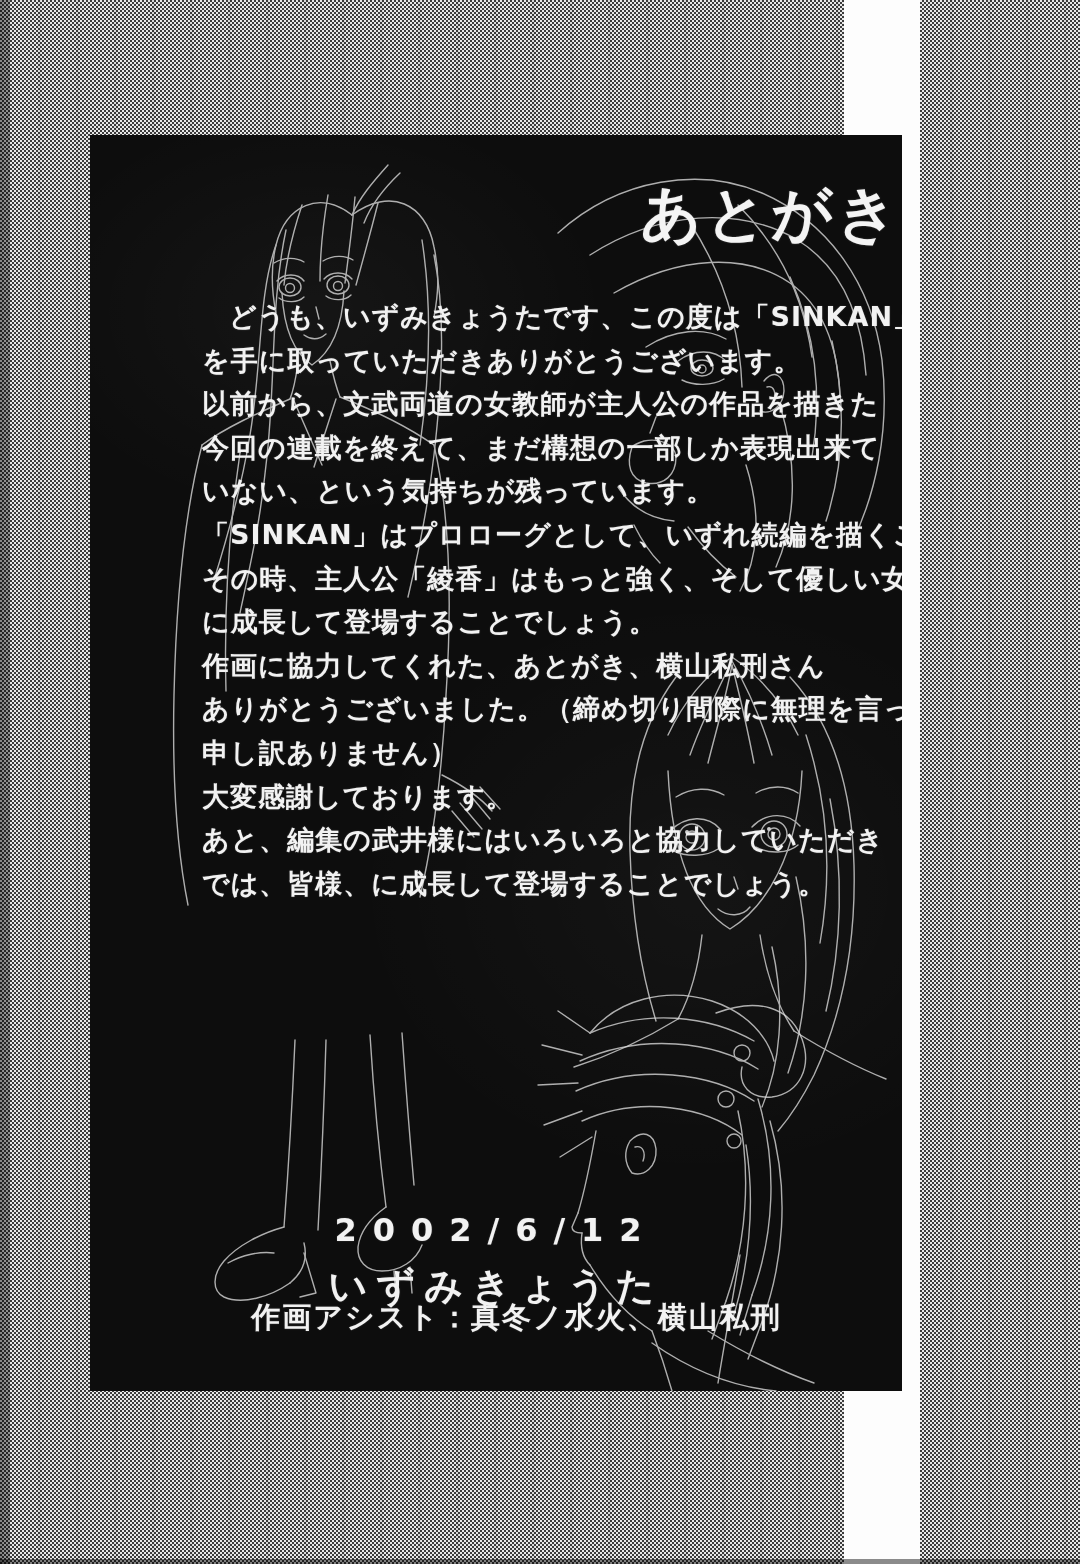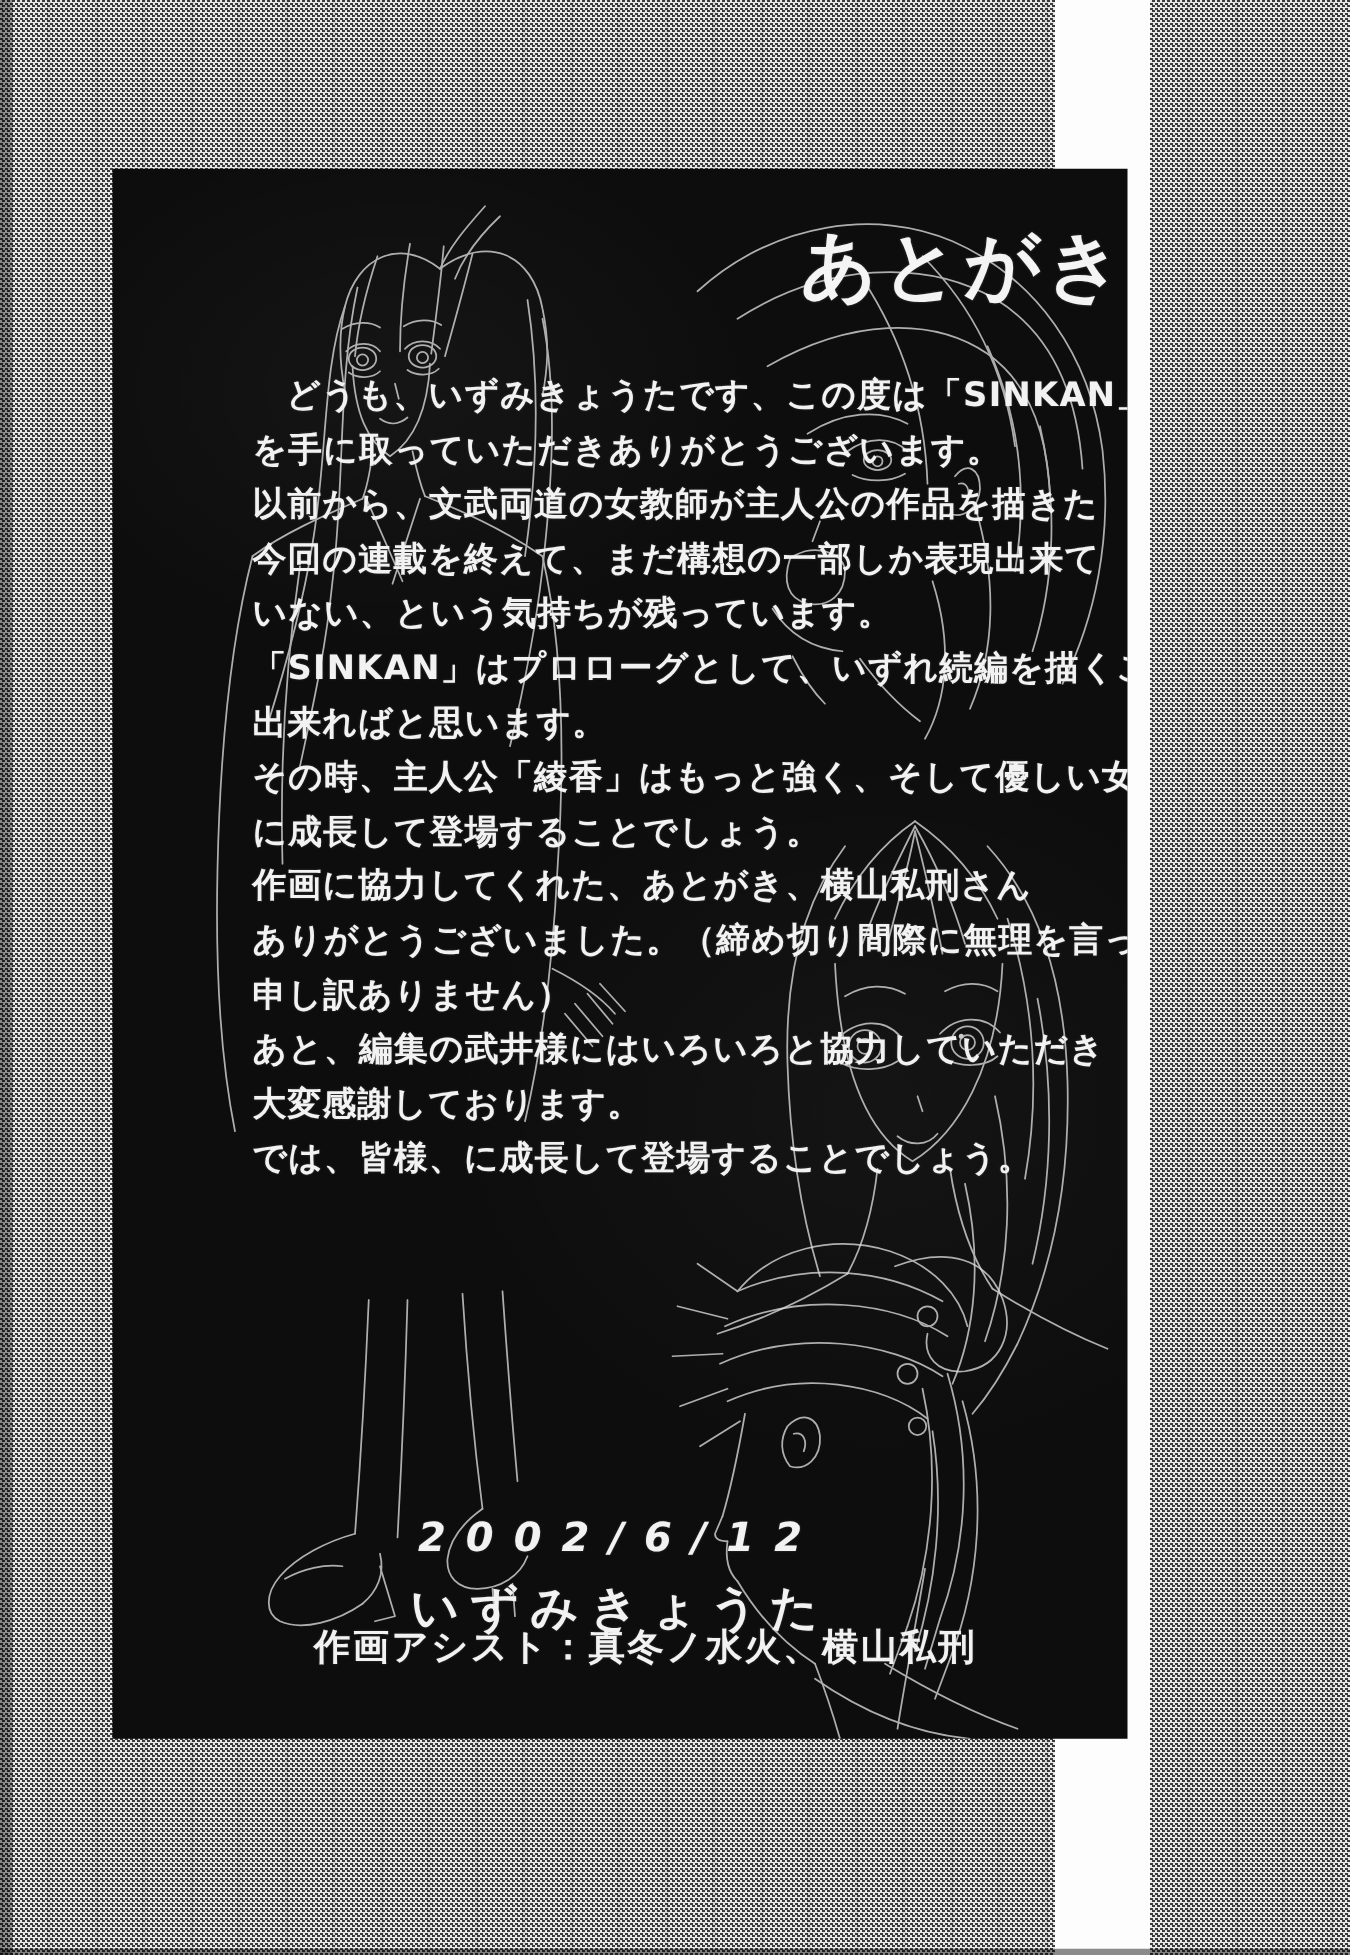--- a/index.html
+++ b/index.html
@@ -105,21 +105,21 @@
     position: absolute;
     left: 0;
     right: 0;
     z-index: 2;
     text-align: center;
     color: #f2f2f2;
     font-weight: bold;
     white-space: nowrap;
     text-shadow: 0 0 2px rgba(255,255,255,0.2);
   }
-  .footer-date   { top: 1076px; font-size: 32px; letter-spacing: 16px; font-style: italic; }
+  .footer-date   { top: 1076px; font-size: 32px; letter-spacing: 16px; }
   .footer-author { top: 1126px; font-size: 38px; letter-spacing: 9px; }
   .footer-assist { top: 1163px; font-size: 29px; letter-spacing: 2px; padding-left: 41px; }
   .sketch-stroke {
     fill: none;
     stroke: #dcdcdc;
     stroke-width: 1.4;
     stroke-linecap: round;
     stroke-linejoin: round;
   }
 </style>
@@ -285,28 +285,27 @@
 
     <div class="page-title">あとがき</div>
 
     <div class="body-text">
       <div class="body-line indent">どうも、いずみきょうたです、この度は「SINKAN」</div>
       <div class="body-line">を手に取っていただきありがとうございます。</div>
       <div class="body-line">以前から、文武両道の女教師が主人公の作品を描きた</div>
       <div class="body-line">今回の連載を終えて、まだ構想の一部しか表現出来て</div>
       <div class="body-line">いない、という気持ちが残っています。</div>
       <div class="body-line">「SINKAN」はプロローグとして、いずれ続編を描くことが</div>
-      <div class="body-line">出来ればと思います。</div>
       <div class="body-line">その時、主人公「綾香」はもっと強く、そして優しい女性</div>
       <div class="body-line">に成長して登場することでしょう。</div>
       <div class="body-line">作画に協力してくれた、あとがき、横山私刑さん</div>
       <div class="body-line">ありがとうございました。（締め切り間際に無理を言って</div>
       <div class="body-line">申し訳ありません）</div>
+      <div class="body-line">大変感謝しております。</div>
       <div class="body-line">あと、編集の武井様にはいろいろと協力していただき</div>
-      <div class="body-line">大変感謝しております。</div>
       <div class="body-line">では、皆様、に成長して登場することでしょう。</div>
     </div>
 
     <div class="footer-date">2002/6/12</div>
     <div class="footer-author">いずみきょうた</div>
     <div class="footer-assist">作画アシスト：真冬ノ水火、横山私刑</div>
   </div>
 </div>
 
 </body></html>

